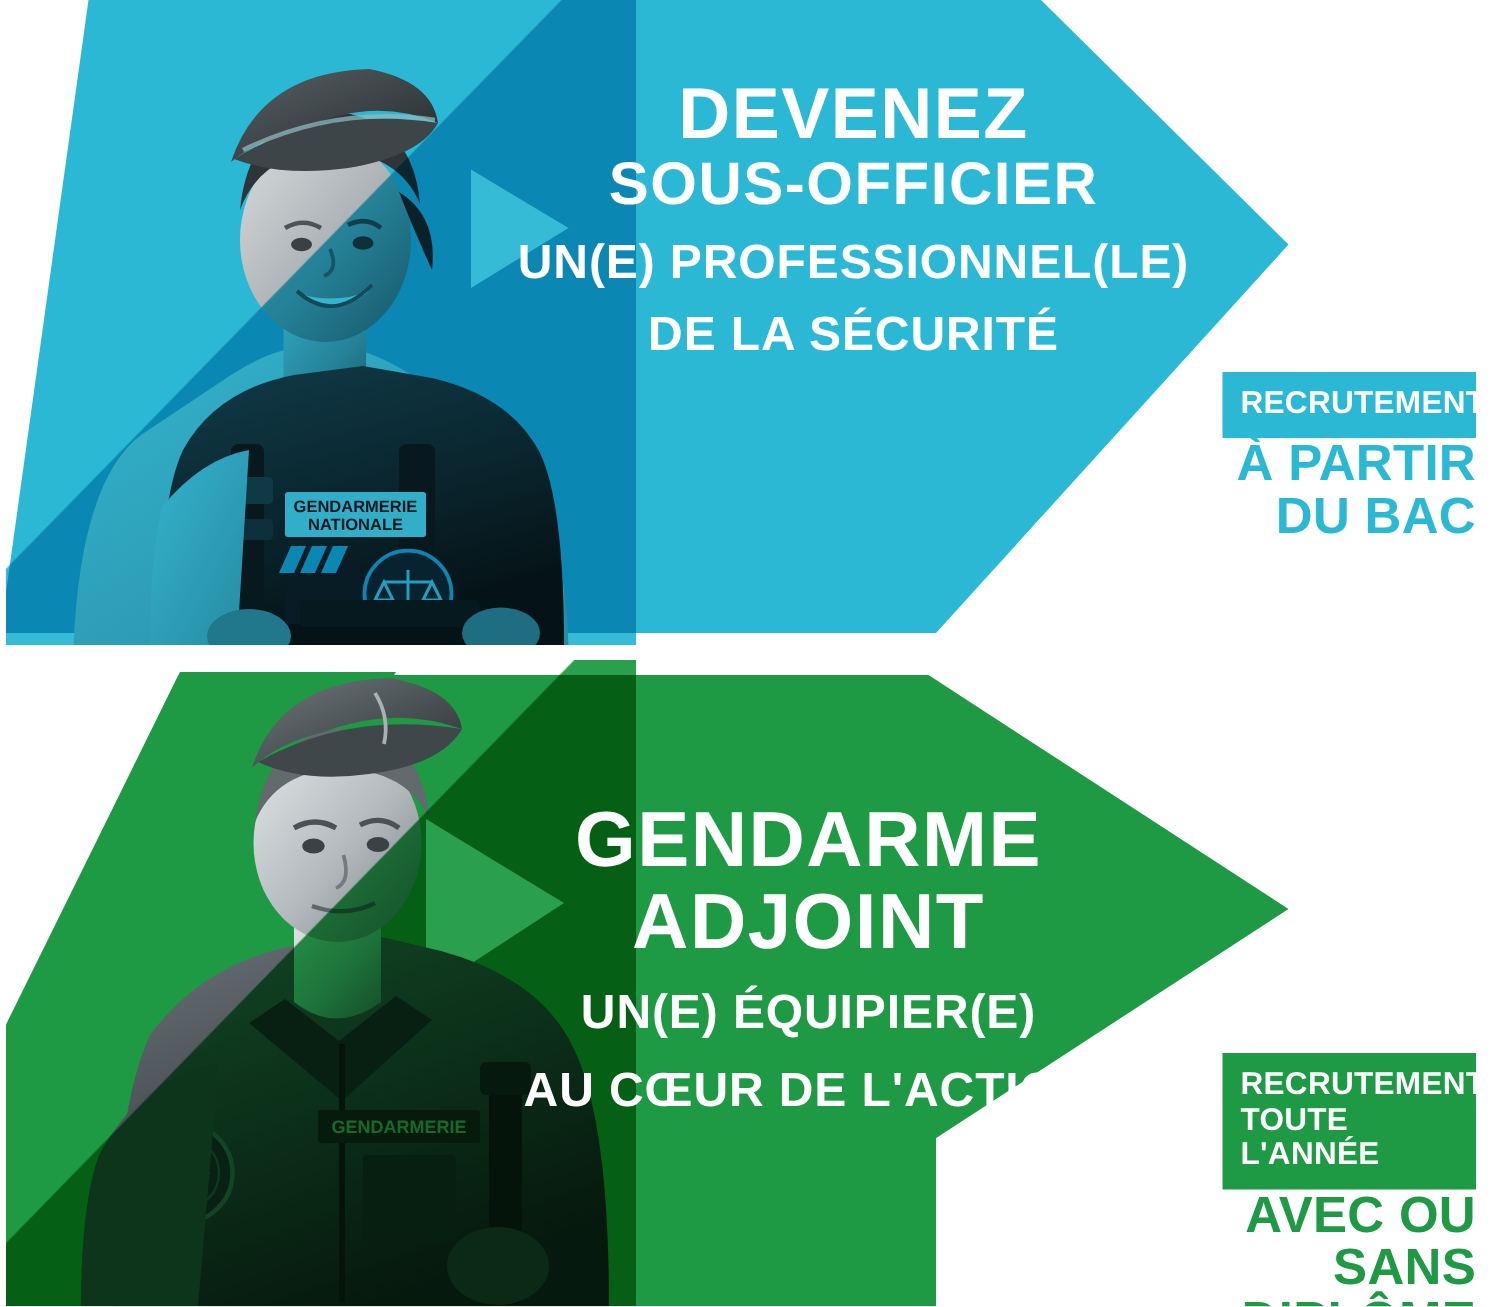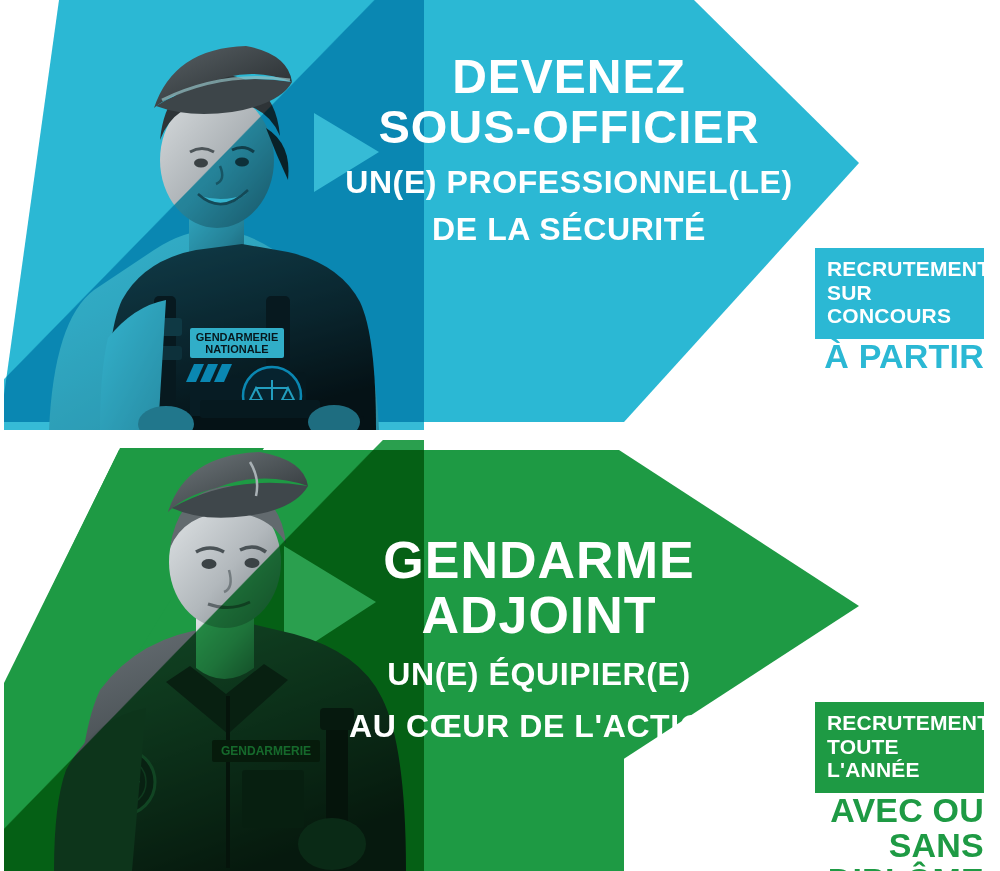--- a/index.html
+++ b/index.html
@@ -61,21 +61,21 @@
   .banner-text {
     position:absolute;
     color:#ffffff;
     text-align:center;
     line-height:1.05;
     letter-spacing:.4px;
     text-transform:uppercase;
     -webkit-font-smoothing:antialiased;
   }
   .t-head  { font-size:48px; font-weight:bold; letter-spacing:1px; }
-  .t-head2 { font-size:47px; font-weight:bold; letter-spacing:1px; }
+  .t-head2 { font-size:40px; font-weight:bold; letter-spacing:1px; }
   .t-sub   { font-size:32px; font-weight:600; letter-spacing:.6px; }
 
   .top-text    { left:330px; top:52px;  width:470px; }
   .top-text .t-sub { margin-top:14px; }
   .bottom-text { left:300px; top:533px; width:470px; }
   .bottom-text .t-sub    { margin-top:16px; }
   .bottom-text .t-sub-2  { margin-top:18px; }
 
   
   .badge {
@@ -208,24 +208,24 @@
     <div class="banner-text top-text">
       <div class="t-head">DEVENEZ</div>
       <div class="t-head2">SOUS-OFFICIER</div>
       <div class="t-sub">UN(E) PROFESSIONNEL(LE)</div>
       <div class="t-sub">DE LA SÉCURITÉ</div>
     </div>
 
     <div class="badge badge-top">
       <div class="badge-box">
         <div>RECRUTEMENT</div>
-        <div>SUR CONCOURS</div>
       </div>
       <div class="badge-sub">
         <span class="line2">À PARTIR</span>
+        <span class="line2">DU BAC</span>
       </div>
     </div>
   </div>
 
   <div class="panel panel-bottom">
 
     <div class="banner">
       <svg viewBox="0 0 1000 431" preserveAspectRatio="none" aria-hidden="true">
         <polygon points="115,10 615,10 855,166 615,322 0,322 0,245 115,10" fill="#1e9a44"></polygon>
         <polygon points="0,243 116,8 260,8 0,431" fill="#1e9a44"></polygon>

